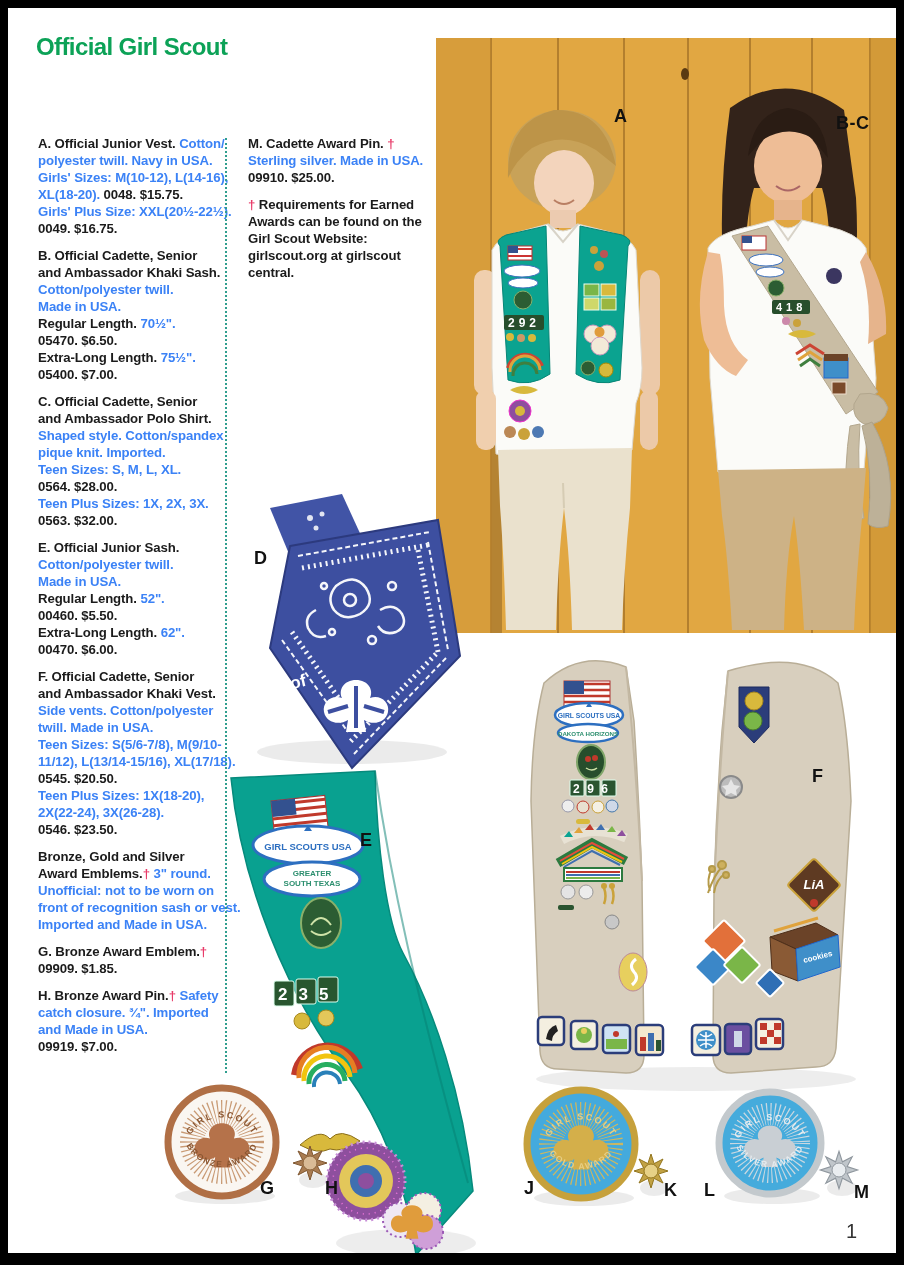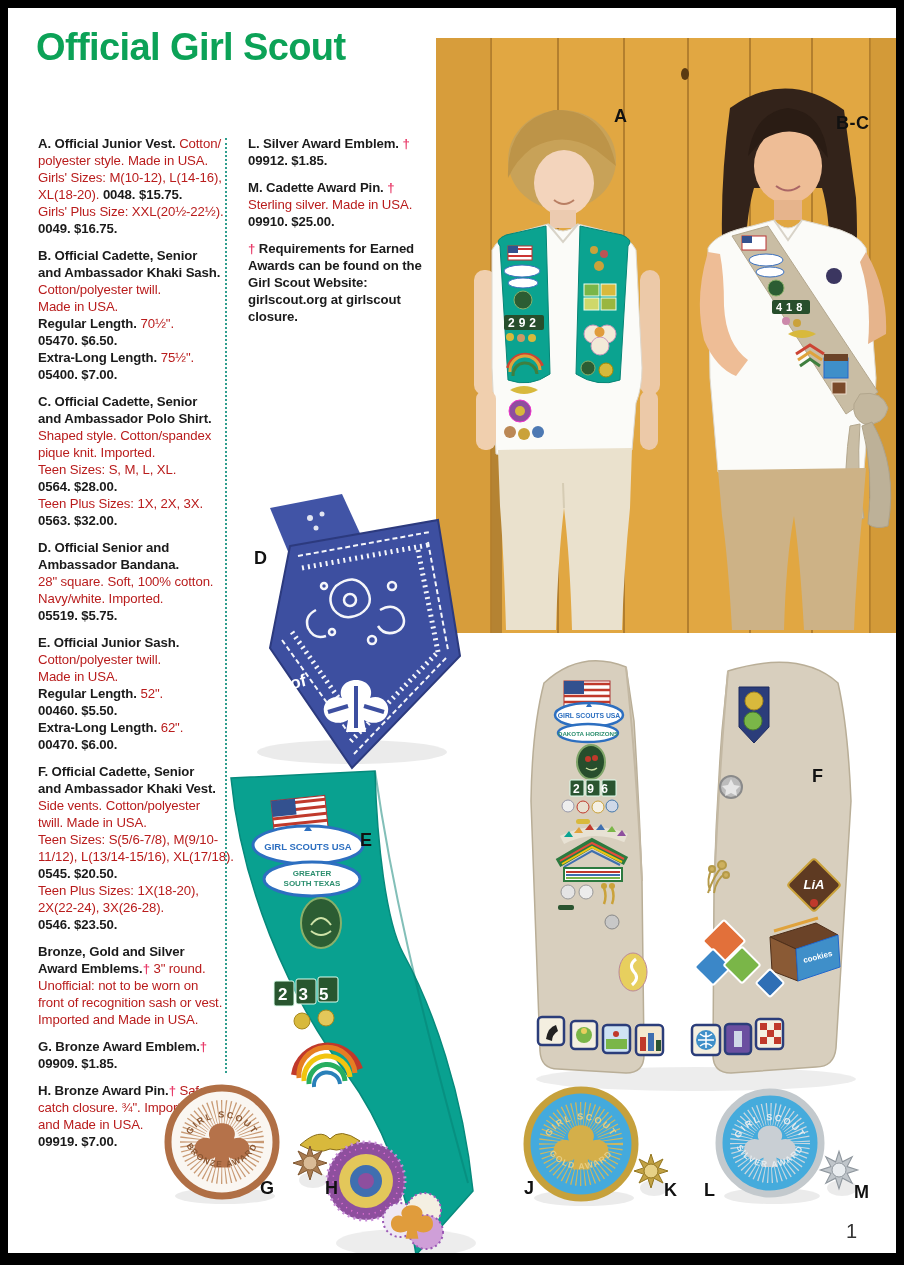--- a/index.html
+++ b/index.html
@@ -1,27 +1,27 @@
 <!DOCTYPE html>
 <html><head>
 <meta charset="utf-8">
 <style>
   html,body{margin:0;padding:0;background:#555;}
   .page{position:relative;width:904px;height:1265px;background:#fff;box-sizing:border-box;
         border:8px solid #000;border-bottom-width:12px;overflow:hidden;
         font-family:"Liberation Sans", sans-serif;color:#1e1e1e;margin:0 auto;}
   .title{position:absolute;left:28px;top:18px;width:400px;
-         font-size:38px;line-height:42px;font-weight:800;letter-spacing:-0.6px;}
+         font-size:24px;line-height:42px;font-weight:800;letter-spacing:-0.6px;}
   .col{position:absolute;top:127px;width:200px;}
   #col-left{left:30px;}
   #col-right{left:240px;}
   .item{margin:0 0 10px 0;}
   .line{white-space:nowrap;font-size:13.2px;line-height:17px;letter-spacing:-0.1px;}
   .rb{font-weight:700;color:#1b1b1b;margin-top:28px;}
-  .rr{font-weight:400;color:#b91c1c;}
+  .rr{font-weight:700;color:#3b82f6;}
   .rd{font-weight:700;}
   .separator{position:absolute;left:217px;top:130px;height:935px;width:0;
              border-left:2px dotted #2f9e8e;}
   .figure{position:absolute;}
   .plabel{position:absolute;font-size:18px;font-weight:700;color:#111;letter-spacing:0.5px;}
   .pagenum{position:absolute;left:838px;top:1212px;font-size:20px;color:#333;}
   svg{display:block;}
   .etop{font-size:9px;font-weight:700;letter-spacing:2px;}
   .ebottom{font-size:8.5px;font-weight:700;letter-spacing:1.5px;}
   .patchtext{font-weight:700;}
@@ -31,21 +31,21 @@
 
 <div class="page">
 
   <div class="title" style="color:#0ca257;">
     <div>Official Girl Scout</div>
   </div>
 
   <div class="col" id="col-left">
       <div class="item">
         <div class="line"><span class="rb">A. Official Junior Vest.</span><span class="rr"> Cotton/</span></div>
-        <div class="line"><span class="rr">polyester style. Made in USA.</span></div>
+        <div class="line"><span class="rr">polyester twill. Navy in USA.</span></div>
         <div class="line"><span class="rr">Girls' Sizes: M(10-12), L(14-16),</span></div>
         <div class="line"><span class="rr">XL(18-20). </span><span class="rb">0048. $15.75.</span></div>
         <div class="line"><span class="rr">Girls' Plus Size: XXL(20½-22½).</span></div>
         <div class="line"><span class="rb">0049. $16.75.</span></div>
       </div>
       <div class="item">
         <div class="line"><span class="rb">B. Official Cadette, Senior</span></div>
         <div class="line"><span class="rb">and Ambassador Khaki Sash.</span></div>
         <div class="line"><span class="rr">Cotton/polyester twill.</span></div>
         <div class="line"><span class="rr">Made in USA.</span></div>
@@ -56,27 +56,20 @@
       </div>
       <div class="item">
         <div class="line"><span class="rb">C. Official Cadette, Senior</span></div>
         <div class="line"><span class="rb">and Ambassador Polo Shirt.</span></div>
         <div class="line"><span class="rr">Shaped style. Cotton/spandex</span></div>
         <div class="line"><span class="rr">pique knit. Imported.</span></div>
         <div class="line"><span class="rr">Teen Sizes: S, M, L, XL.</span></div>
         <div class="line"><span class="rb">0564. $28.00.</span></div>
         <div class="line"><span class="rr">Teen Plus Sizes: 1X, 2X, 3X.</span></div>
         <div class="line"><span class="rb">0563. $32.00.</span></div>
-      </div>
-      <div class="item">
-        <div class="line"><span class="rb">D. Official Senior and</span></div>
-        <div class="line"><span class="rb">Ambassador Bandana.</span></div>
-        <div class="line"><span class="rr">28" square. Soft, 100% cotton.</span></div>
-        <div class="line"><span class="rr">Navy/white. Imported.</span></div>
-        <div class="line"><span class="rb">05519. $5.75.</span></div>
       </div>
       <div class="item">
         <div class="line"><span class="rb">E. Official Junior Sash.</span></div>
         <div class="line"><span class="rr">Cotton/polyester twill.</span></div>
         <div class="line"><span class="rr">Made in USA.</span></div>
         <div class="line"><span class="rb">Regular Length.</span><span class="rr"> 52".</span></div>
         <div class="line"><span class="rb">00460. $5.50.</span></div>
         <div class="line"><span class="rb">Extra-Long Length.</span><span class="rr"> 62".</span></div>
         <div class="line"><span class="rb">00470. $6.00.</span></div>
       </div>
@@ -106,34 +99,30 @@
       <div class="item">
         <div class="line"><span class="rb">H. Bronze Award Pin.</span><span class="rd" style="color: rgb(232, 58, 104);">†</span><span class="rr"> Safety</span></div>
         <div class="line"><span class="rr">catch closure. ¾".  Imported</span></div>
         <div class="line"><span class="rr">and Made in USA.</span></div>
         <div class="line"><span class="rb">09919. $7.00.</span></div>
       </div>
     </div>
   <div class="separator"></div>
   <div class="col" id="col-right">
       <div class="item">
-        <div class="line"><span class="rb">L. Silver Award Emblem. </span><span class="rd" style="color: rgb(232, 58, 104);">†</span></div>
-        <div class="line"><span class="rb">09912. $1.85.</span></div>
-      </div>
-      <div class="item">
         <div class="line"><span class="rb">M. Cadette Award Pin. </span><span class="rd" style="color: rgb(232, 58, 104);">†</span></div>
         <div class="line"><span class="rr">Sterling silver. Made in USA.</span></div>
         <div class="line"><span class="rb">09910. $25.00.</span></div>
       </div>
       <div class="item">
         <div class="line"><span class="rd" style="color: rgb(232, 58, 104);">† </span><span class="rb">Requirements for Earned</span></div>
         <div class="line"><span class="rb">Awards can be found on the</span></div>
         <div class="line"><span class="rb">Girl Scout Website:</span></div>
         <div class="line"><span class="rb">girlscout.org at girlscout</span></div>
-        <div class="line"><span class="rb">closure.</span></div>
+        <div class="line"><span class="rb">central.</span></div>
       </div>
     </div>
 
   <div class="figure" style="left:428px;top:30px;">
     <svg width="468" height="595" viewBox="0 0 468 595">
 
       <rect x="0" y="0" width="468" height="595" fill="#e4ab47"></rect>
       <rect x="0" y="0" width="468" height="595" fill="#d99b35" opacity="0.25"></rect>
       <g stroke="#a8762a" stroke-width="2" opacity="0.8">
         <line x1="55" y1="0" x2="55" y2="595"></line>

